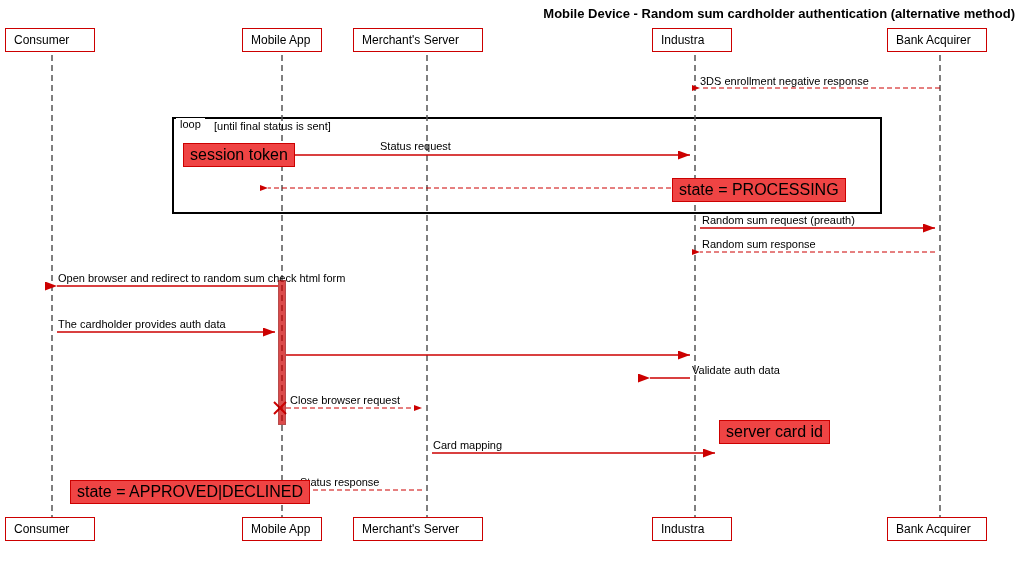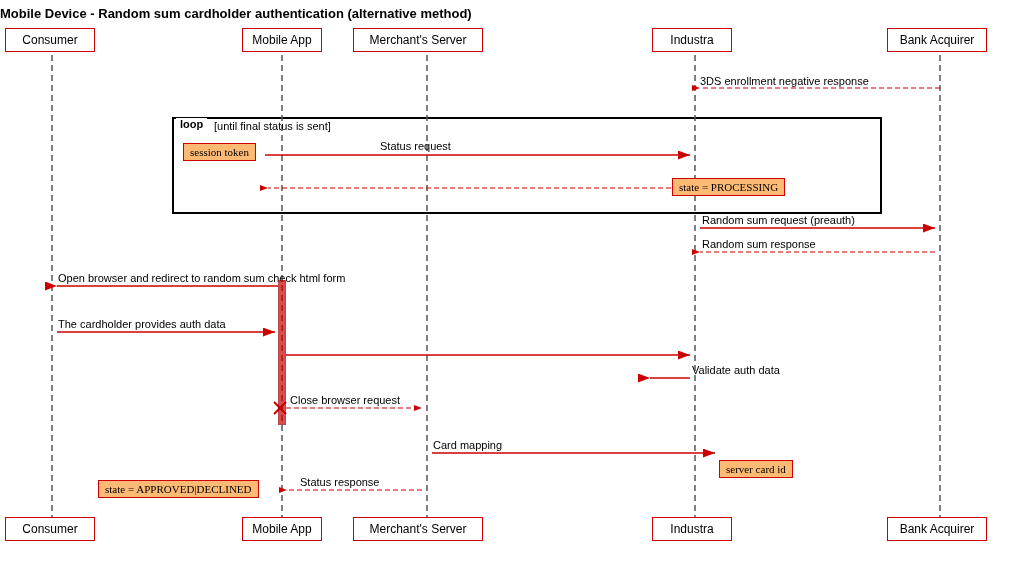--- a/index.html
+++ b/index.html
@@ -11,58 +11,56 @@
       height: 561px;
       overflow: hidden;
       position: relative;
     }
     .diagram-container {
       position: relative;
       width: 1015px;
       height: 561px;
     }
     .title {
-      text-align: left;
+      text-align: right;
       font-size: 13px;
       font-weight: bold;
       padding-top: 6px;
       position: absolute;
       width: 100%;
       top: 0;
     }
     .actor-box {
       position: absolute;
       border: 1px solid #c00;
       background: #fff;
       padding: 4px 8px;
       font-size: 12px;
       font-weight: normal;
-      text-align: center;
       z-index: 10;
     }
     .note-box {
       position: absolute;
       border: 1px solid #c00;
-      background: #fdba74;
+      background: #ef4444;
       padding: 2px 6px;
-      font-size: 11px;
+      font-size: 16px;
       z-index: 10;
       white-space: nowrap;
-      font-family: Liberation Serif, serif;
     }
     .loop-box {
       position: absolute;
       border: 2px solid #000;
       background: transparent;
       z-index: 3;
     }
     .loop-label {
       position: absolute;
       font-size: 11px;
-      font-weight: bold;
+      font-weight: normal;
       background: #fff;
       z-index: 11;
     }
     .loop-condition {
       position: absolute;
       font-size: 11px;
       z-index: 11;
     }
     svg.arrows {
       position: absolute;
@@ -99,22 +97,22 @@
   <div class="actor-box" style="left:353px; top:517px; min-width:130px;">Merchant's Server</div>
   <div class="actor-box" style="left:652px; top:517px; min-width:80px;">Industra</div>
   <div class="actor-box" style="left:887px; top:517px; min-width:100px;">Bank Acquirer</div>
 
   <div class="loop-box" style="left:172px; top:117px; width:710px; height:97px;"></div>
   <div class="loop-label" style="left:176px; top:118px; padding: 0 4px;">loop</div>
   <div class="loop-condition" style="left:214px; top:120px;">[until final status is sent]</div>
 
   <div class="note-box" style="left:183px; top:143px;">session token</div>
   <div class="note-box" style="left:672px; top:178px;">state = PROCESSING</div>
-  <div class="note-box" style="left:719px; top:460px;">server card id</div>
-  <div class="note-box" style="left:98px; top:480px;">state = APPROVED|DECLINED</div>
+  <div class="note-box" style="left:719px; top:420px;">server card id</div>
+  <div class="note-box" style="left:70px; top:480px;">state = APPROVED|DECLINED</div>
 
   <div class="activation-bar" style="left:278px; top:280px; height:145px; background:#c00; opacity:0.7;"></div>
 
   <svg class="arrows">
     <defs>
       <marker id="arrowhead-right" markerWidth="8" markerHeight="6" refX="8" refY="3" orient="auto">
         <polygon points="0 0, 8 3, 0 6" fill="#c00"></polygon>
       </marker>
       <marker id="arrowhead-left" markerWidth="8" markerHeight="6" refX="0" refY="3" orient="auto">
         <polygon points="8 0, 0 3, 8 6" fill="#c00"></polygon>

